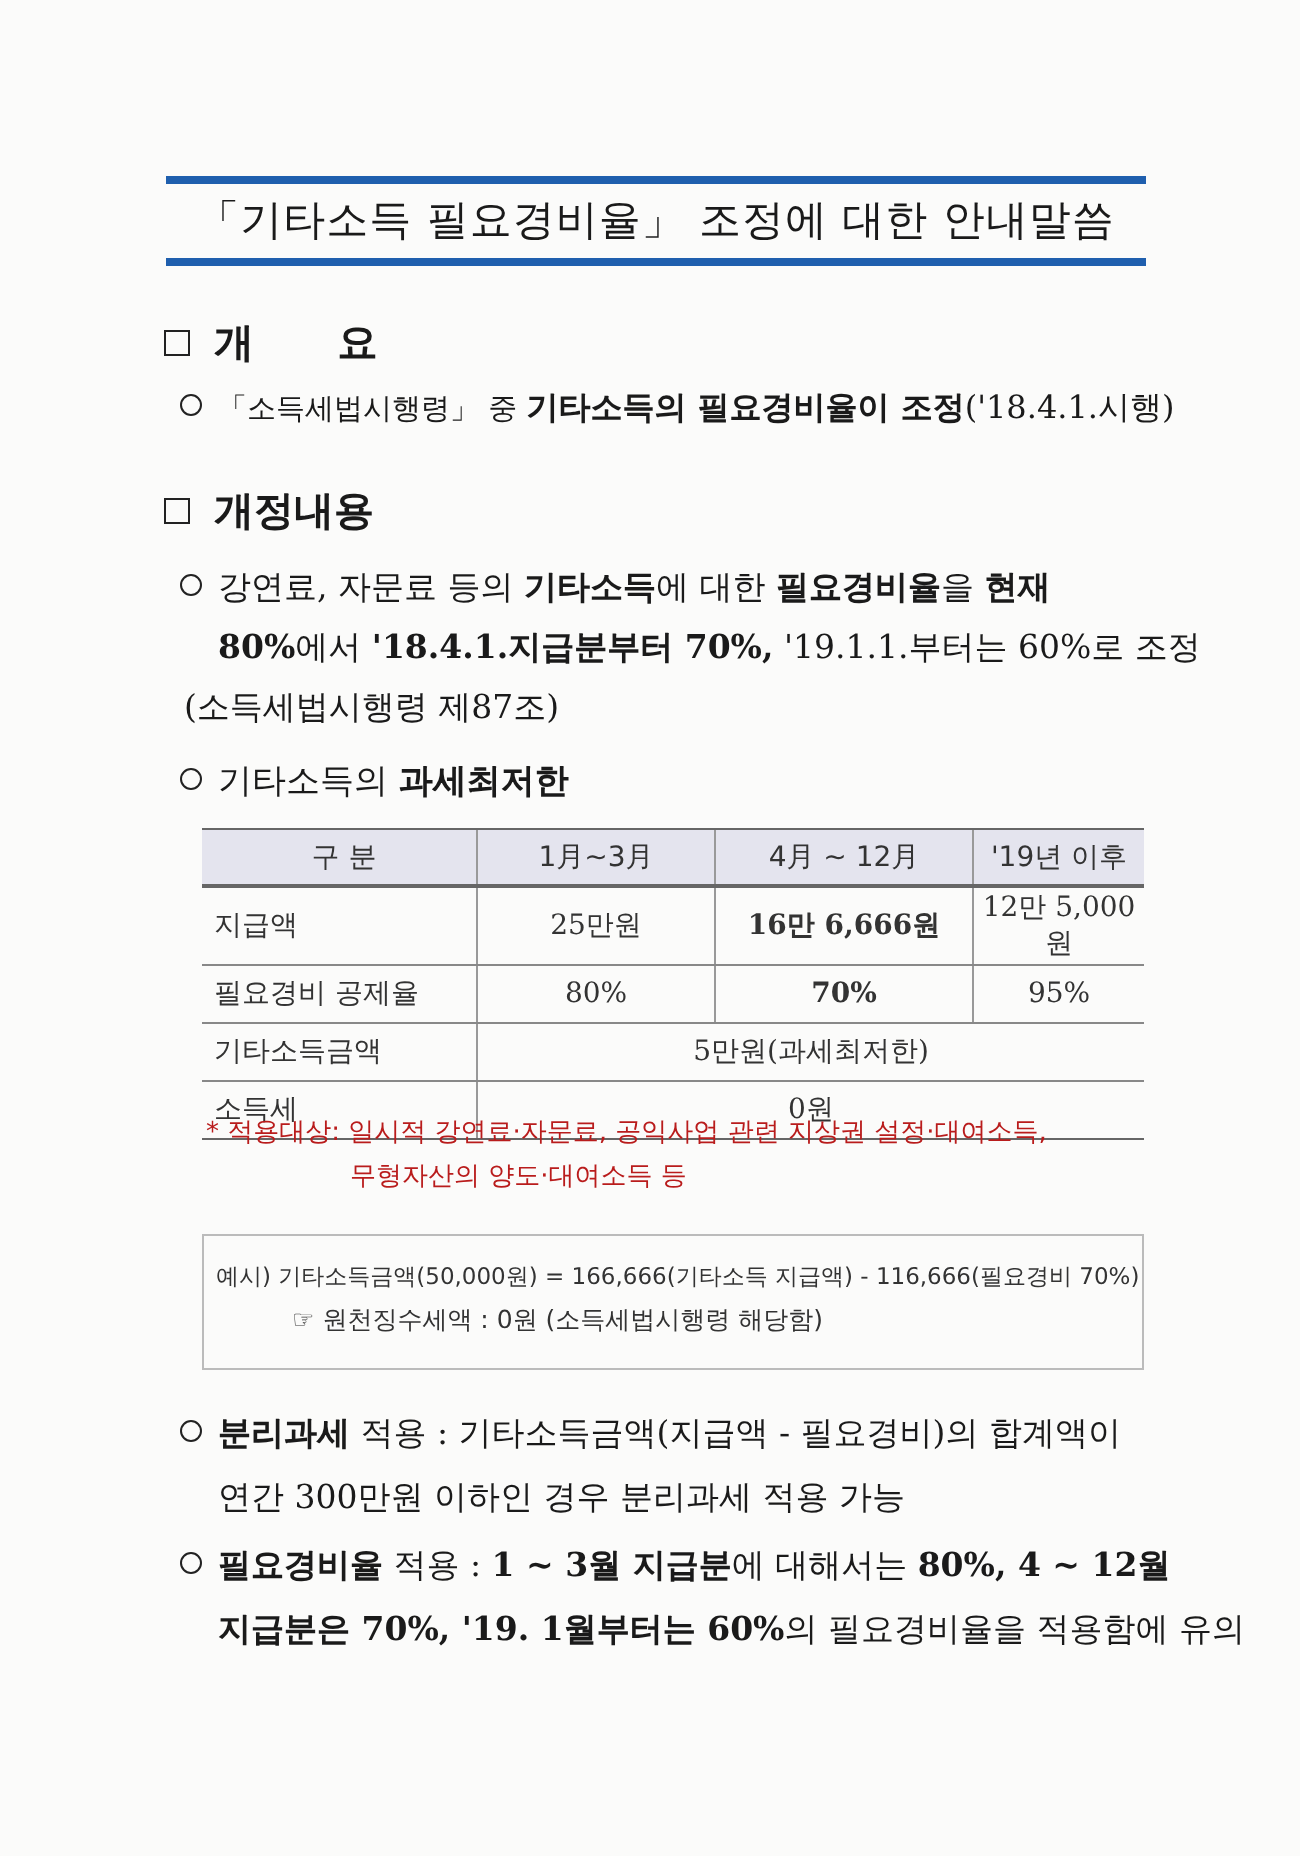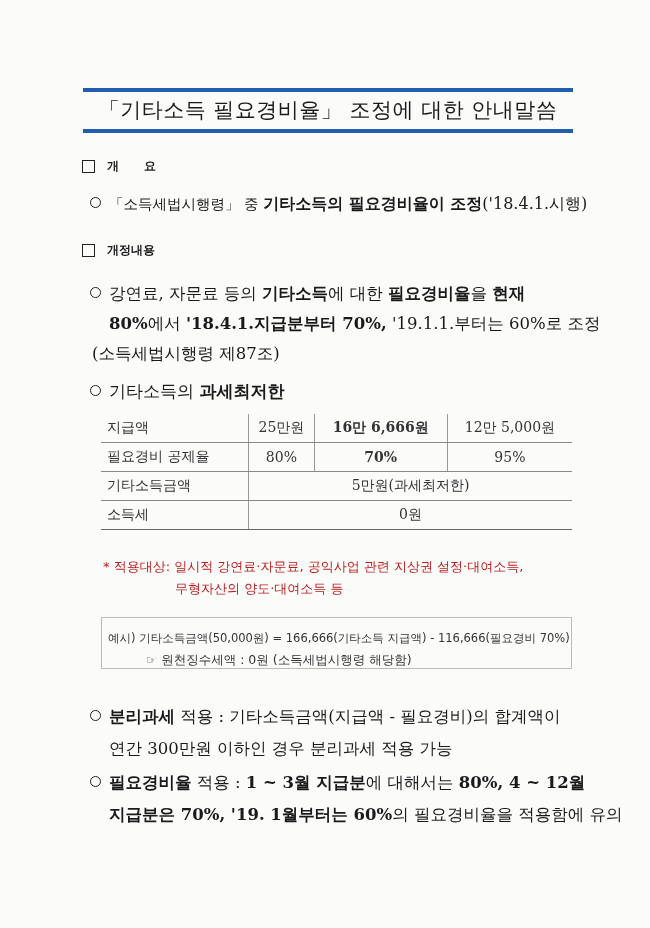--- a/index.html
+++ b/index.html
@@ -10,21 +10,21 @@
   }
   .title-wrap { position: absolute; left: 83px; top: 88px; width: 490px; }
   .title-bar { height: 4px; background: #1f5fae; }
   .title {
     font-family: "DejaVu Sans", "Liberation Sans", sans-serif; font-weight: normal;
     font-size: 21px; text-align: center; height: 32px; line-height: 32px; letter-spacing: 0.5px;
     margin: 2px 0 3px 0;
   }
   .section-head {
     position: absolute; left: 82px; font-family: "DejaVu Sans", "Liberation Sans", sans-serif;
-    font-size: 12px; font-weight: bold; display: flex; align-items: center;
+    font-size: 20px; font-weight: bold; display: flex; align-items: center;
   }
   .sq { display: inline-block; width: 13px; height: 13px; border: 1.5px solid #222; margin-right: 12px; box-sizing: border-box; }
   .bullet { position: absolute; font-size: 16px; line-height: 28px; }
   .circ { display: inline-block; width: 11px; height: 11px; border: 1.3px solid #222; border-radius: 50%; margin-right: 8px; vertical-align: 1px; box-sizing: border-box; }
   b { font-weight: bold; }
   .small { font-size: 16px; }
   .p1 { left: 90px; top: 190px; font-size: 14.5px; }
   .p2 { left: 90px; top: 279px; width: 490px; font-size: 16.5px; line-height: 30px; }
   .p2 .line { white-space: nowrap; }
   .indent { padding-left: 19px; }
@@ -37,21 +37,21 @@
     background: #e4e4ee; font-weight: normal; height: 25px; border-top: 1.5px solid #666;
     border-bottom: 2px solid #666; border-left: 1px solid #999;
   }
   table.tax td { height: 26px; border-bottom: 1px solid #888; border-left: 1px solid #999; text-align: center; font-family: "DejaVu Serif", serif; }
   table.tax tr > *:first-child { border-left: none; text-align: left; padding-left: 6px; font-family: "DejaVu Sans", sans-serif; }
   table.tax th:first-child { text-align: center; }
   table.tax tr:last-child td { border-bottom: 1.5px solid #666; }
   .note { position: absolute; left: 103px; top: 556px; font-family: "DejaVu Sans", "Liberation Sans", sans-serif; font-size: 13px; line-height: 22px; color: #b91c1c; }
   .note .l2 { padding-left: 72px; }
   .example {
-    position: absolute; left: 101px; top: 617px; width: 471px; height: 52px; border: 1px solid #bbb;
+    position: absolute; left: 101px; top: 617px; width: 471px; height: 68px; border: 1px solid #bbb;
     font-family: "DejaVu Sans", "Liberation Sans", sans-serif; font-size: 11.5px; color: #333; box-sizing: border-box; padding: 10px 0 0 6px; line-height: 21px;
   }
   .example .l2 { padding-left: 38px; font-size: 12.5px; }
   .p4 { left: 90px; top: 701px; font-size: 16.5px; line-height: 32px; }
   .p5 { left: 90px; top: 767px; font-size: 16.5px; line-height: 32px; white-space: nowrap; }
 </style>
 </head>
 <body>
 
 <div class="title-wrap">
@@ -79,20 +79,26 @@
   <div class="line indent"><b>80%</b><span>에서 </span><b>'18.4.1.지급분부터 70%,</b><span> '19.1.1.부터는 60%로 조정</span></div>
   <div class="line" style="padding-left:2px;"><span>(소득세법시행령 제87조)</span></div>
 </div>
 
 <div class="bullet p3">
   <span class="circ"></span><span>기타소득의 </span><b>과세최저한</b>
 </div>
 
 <table class="tax">
   <tbody>
+      <tr>
+    <th style="width:130px;">구   분</th>
+    <th style="width:116px;">1月~3月</th>
+    <th style="width:126px;">4月 ~ 12月</th>
+    <th>'19년 이후</th>
+  </tr>
   <tr>
     <td>지급액</td>
     <td>25만원</td>
     <td style="font-weight:bold;">16만 6,666원</td>
     <td>12만 5,000원</td>
   </tr>
   <tr>
     <td>필요경비 공제율</td>
     <td>80%</td>
     <td style="font-weight:bold;">70%</td>

